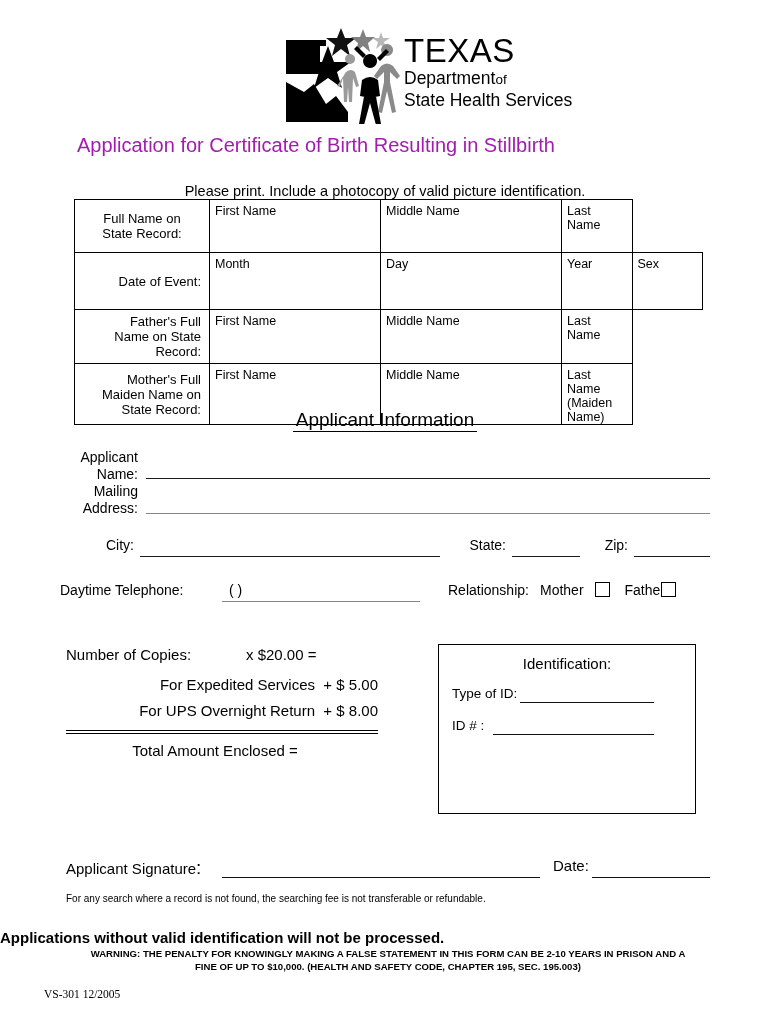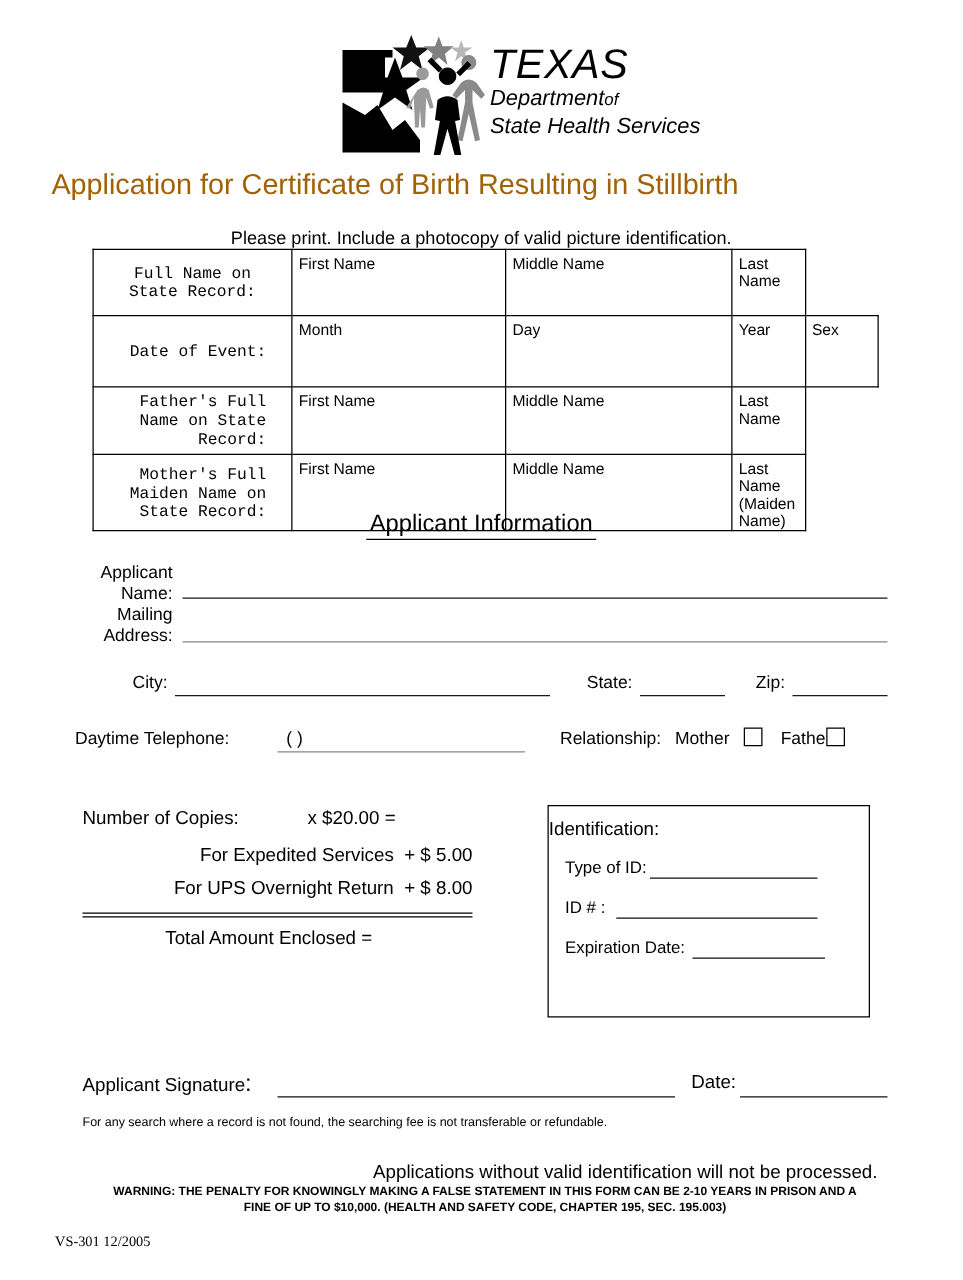--- a/index.html
+++ b/index.html
@@ -12,25 +12,24 @@
     height: 1024px;
     position: relative;
     font-family: "Liberation Sans", sans-serif;
     color: #000000;
     overflow: hidden;
   }
 
   
   #logo-block {
     position: absolute;
-    left: 272px;
+    left: 284px;
     top: 26px;
     width: 290px;
     height: 100px;
-    font-style: italic;
   }
   #logo-mark {
     position: absolute;
     left: 0;
     top: 0;
     width: 128px;
     height: 98px;
   }
   #logo-wordmark {
     position: absolute;
@@ -62,22 +61,22 @@
     color: #000;
   }
 
   
   #form-title {
     position: absolute;
     left: 0;
     top: 134px;
     width: 632px;
     text-align: center;
-    font-size: 23px;
-    color: #a16207;
+    font-size: 20px;
+    color: #a21caf;
   }
   #print-instruction {
     position: absolute;
     left: 0;
     top: 183px;
     width: 770px;
     text-align: center;
     font-size: 14.5px;
   }
 
@@ -93,23 +92,22 @@
   #record-table td {
     border: 1px solid #000;
     font-size: 12.5px;
     vertical-align: top;
     padding: 4px 5px 0 5px;
   }
   #record-table td.rowlabel {
     vertical-align: middle;
     text-align: center;
     font-size: 13px;
-    padding: 4px 20px;
+    padding: 4px 8px;
     line-height: 15px;
-    font-family: Liberation Mono, monospace;
   }
   #record-table td.rowlabel.rt {
     text-align: right;
   }
   .h-row1 td { height: 44px; }
   .h-row2 td { height: 48px; }
   .h-row3 td { height: 44px; }
   .h-row4 td { height: 46px; }
 
   
@@ -213,20 +211,21 @@
   #id-box {
     position: absolute;
     left: 438px;
     top: 644px;
     width: 256px;
     height: 168px;
     border: 1.4px solid #000;
     background: #fff;
   }
   #id-title {
+    text-align: center;
     font-size: 15px;
     margin-top: 10px;
   }
   .id-field {
     position: relative;
     font-size: 13.5px;
     margin-left: 13px;
     margin-top: 14px;
     height: 18px;
   }
@@ -284,23 +283,23 @@
     top: 893px;
     width: 644px;
     font-size: 10px;
   }
 
   #no-id-note {
     position: absolute;
     left: 0;
     top: 929px;
     width: 702px;
-    text-align: right;
-    font-size: 15px;
-    font-weight: normal;
+    text-align: left;
+    font-size: 15px;
+    font-weight: bold;
   }
   #warning-note {
     position: absolute;
     left: 88px;
     top: 948px;
     width: 600px;
     text-align: center;
     font-size: 9.6px;
     font-weight: bold;
     line-height: 12.5px;
@@ -439,24 +438,20 @@
 <div id="id-box">
   <div id="id-title">Identification:</div>
   <div class="id-field" id="id-type">
     <span class="idlbl">Type of ID:</span>
     <span class="idline"></span>
   </div>
   <div class="id-field" id="id-number">
     <span class="idlbl">ID # :</span>
     <span class="idline"></span>
   </div>
-  <div class="id-field" id="id-expiration">
-    <span class="idlbl">Expiration Date:</span>
-    <span class="idline"></span>
-  </div>
 </div>
 
 <div id="lbl-signature"><span>Applicant Signature</span><span class="colon">:</span></div>
 <div id="line-signature"></div>
 <div id="lbl-date">Date:</div>
 <div id="line-date"></div>
 
 <div id="search-note">For any search where a record is not found, the searching fee is not transferable or refundable.</div>
 <div id="no-id-note">Applications without valid identification will not be processed.</div>
 <div id="warning-note">WARNING: THE PENALTY FOR KNOWINGLY MAKING A FALSE STATEMENT IN THIS FORM CAN BE 2-10 YEARS IN PRISON AND A FINE OF UP TO $10,000. (HEALTH AND SAFETY CODE, CHAPTER 195, SEC. 195.003)</div>

